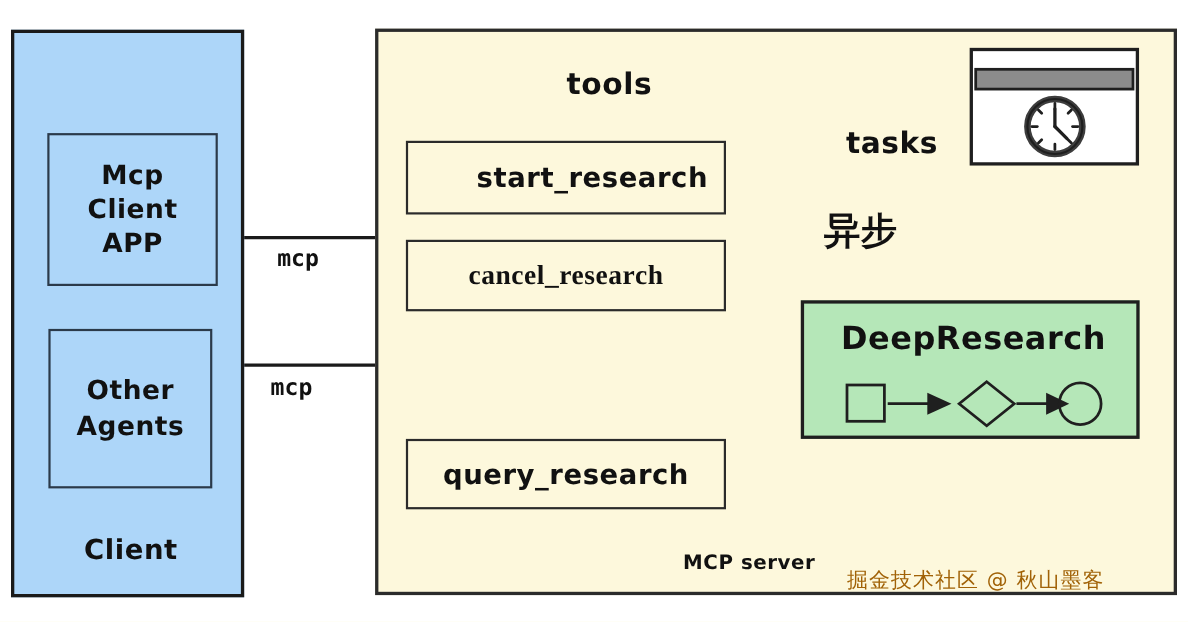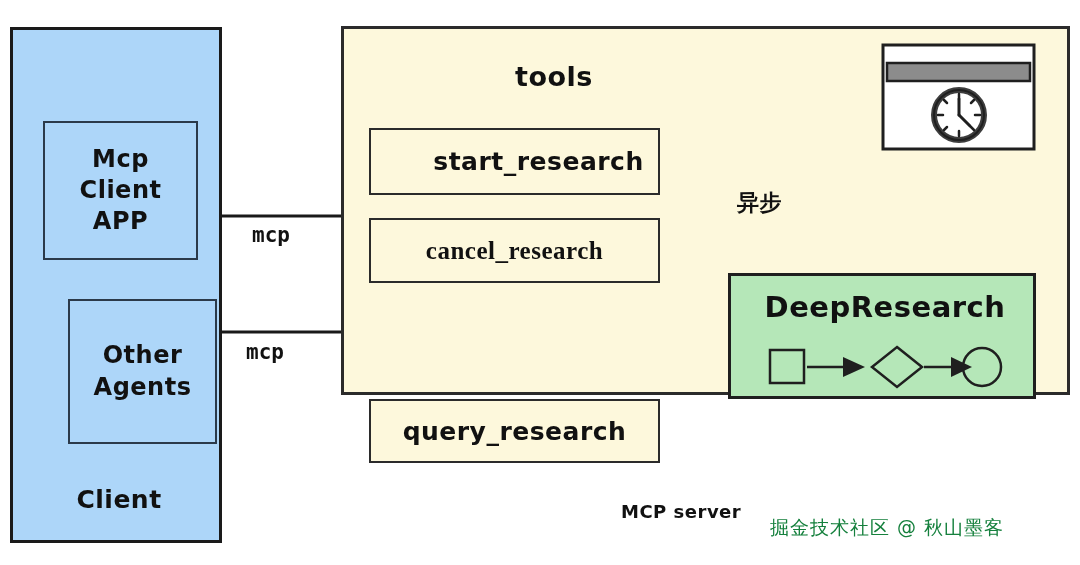--- a/index.html
+++ b/index.html
@@ -45,34 +45,34 @@
     text-align: center;
     line-height: 1.30;
     font-size: 24px;
   }
   #box-mcp-client-app {
     left: 30px; top: 91px;
     width: 155px; height: 139px;
   }
   #box-other-agents {
     left: 31px; top: 269px;
-    width: 149px; height: 145px; margin-left: 24px;
+    width: 149px; height: 145px;
   }
   #client-panel-label {
     position: absolute;
     left: 0; top: 455px;
     width: 212px;
     text-align: center;
     font-size: 25px;
   }
   
   #server-panel {
     position: absolute;
     left: 341px; top: 26px;
-    width: 729px; height: 369px;
+    width: 729px; height: 515px;
     background: #FDF8DC;
     border: 3px solid #2b2b2b;
     box-sizing: border-box;
   }
   #tools-label {
     position: absolute;
     left: 130px; top: 32px;
     width: 160px;
     text-align: center;
     font-size: 27px;
@@ -94,22 +94,22 @@
   #tool-2 { top: 279px; height: 66px; }
   #tool-3 { top: 370px; height: 64px; }
 
   #tasks-label {
     position: absolute;
     left: 425px; top: 86px;
     font-size: 27px;
   }
   #async-label {
     position: absolute;
-    left: 393px; top: 159px;
-    font-size: 22px;
+    left: 405px; top: 159px;
+    font-size: 33px;
   }
   #server-panel-label {
     position: absolute;
     left: 277px; top: 472px;
     font-size: 18px;
     text-align: right;
   }
   
   #tasks-card {
     position: absolute;
@@ -147,21 +147,21 @@
     color: #111111;
   }
   #mcp-label-0 { left: 252px; top: 223px; }
   #mcp-label-1 { left: 246px; top: 340px; }
 
   
   #watermark {
     position: absolute;
     left: 770px; top: 515px;
     font-size: 19px;
-    color: #15803d;
+    color: #a16207;
     letter-spacing: 1px;
     white-space: nowrap;
     font-family: "DejaVu Sans", sans-serif;
   }
 </style>
 </head>
 <body>
 
 <svg id="canvas" viewBox="0 0 1080 565">
 
@@ -202,20 +202,21 @@
   <div class="tool-box hand" id="tool-0">
     <span>start_research</span>
   </div>
   <div class="tool-box hand" id="tool-1">
     <span>cancel_research</span>
   </div>
   <div class="tool-box hand" id="tool-3">
     <span>query_research</span>
   </div>
 
+  <div class="hand" id="tasks-label">tasks</div>
 
   <svg id="tasks-card" viewBox="0 0 159 112">
     <rect x="4" y="4" width="151" height="104" fill="#ffffff" stroke="#1f1f1f" stroke-width="3"></rect>
     <rect x="8" y="22" width="143" height="18" fill="#8c8c8c" stroke="#1f1f1f" stroke-width="2.5"></rect>
     <circle cx="80" cy="74" r="25" fill="#ffffff" stroke="#3d3d3d" stroke-width="6"></circle>
     <circle cx="80" cy="74" r="25" fill="none" stroke="#1f1f1f" stroke-width="2"></circle>
     <g stroke="#1f1f1f" stroke-width="2.5" stroke-linecap="round">
       <line x1="80" y1="53" x2="80" y2="58"></line>
       <line x1="101" y1="74" x2="96" y2="74"></line>
       <line x1="80" y1="95" x2="80" y2="90"></line>

